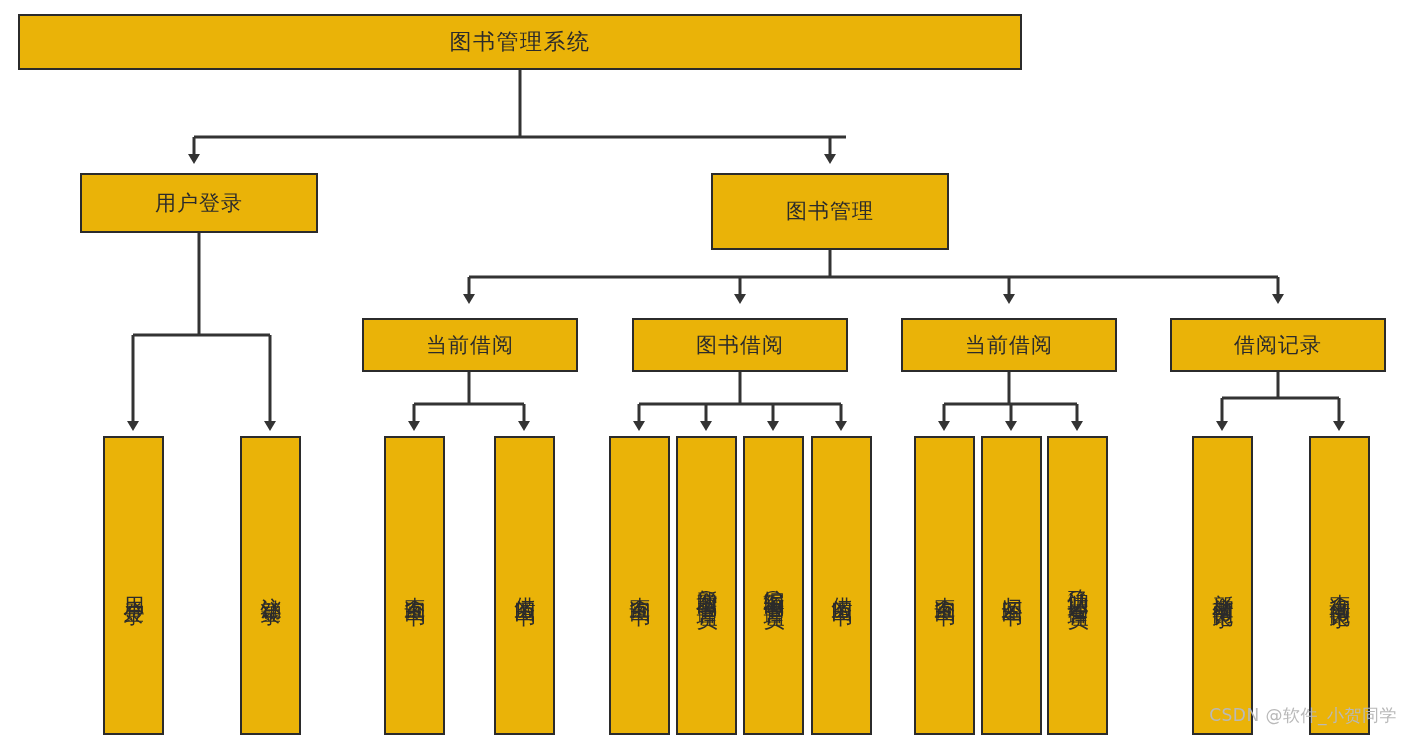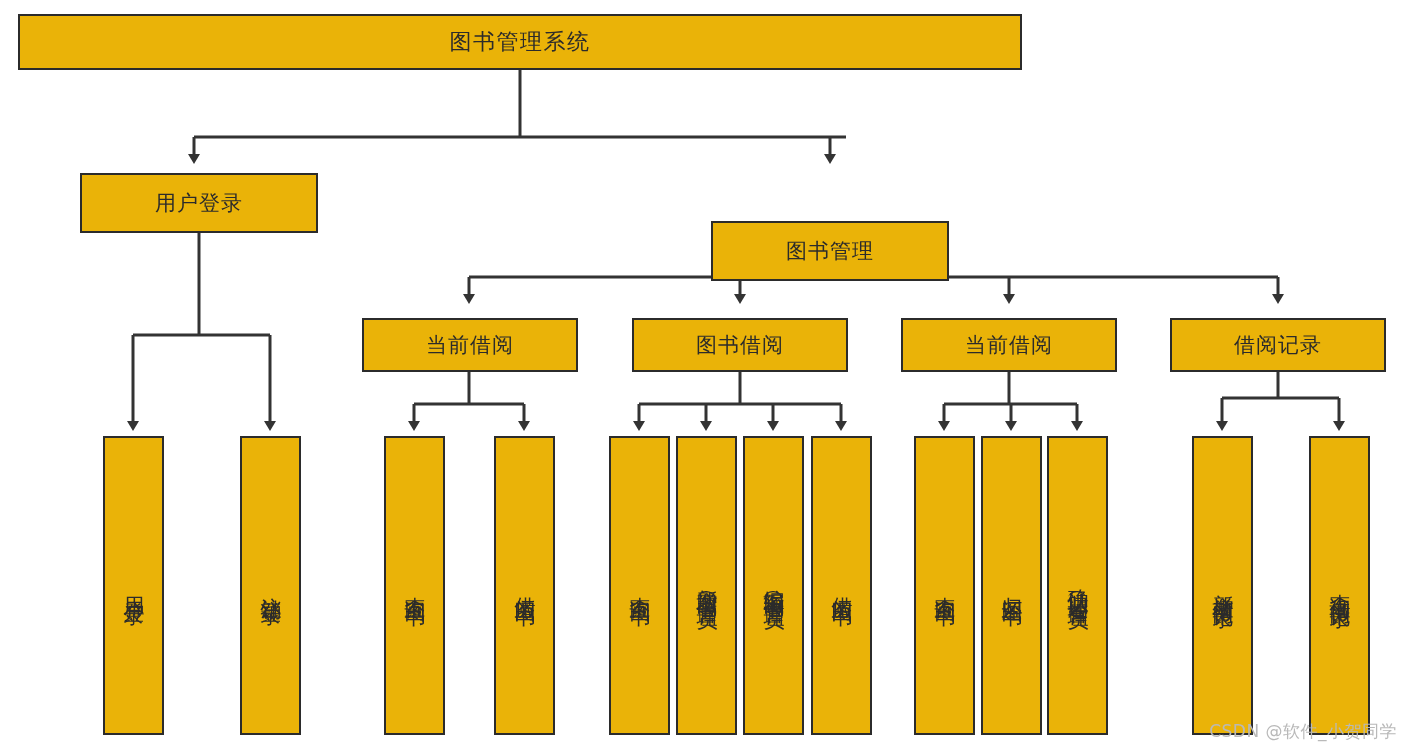--- a/index.html
+++ b/index.html
@@ -56,21 +56,21 @@
     text-orientation:upright;
     font-size:21px;
     letter-spacing:3px;
     line-height:1;
     white-space:nowrap;
     max-height:284px;
   }
   #watermark{
     position:absolute;
     right:8px;
-    bottom:4px;
+    bottom:20px;
     font-size:17px;
     color:#b9b9b9;
     letter-spacing:0.5px;
     white-space:nowrap;
     user-select:none;
   }
 </style>
 </head>
 <body>
 
@@ -126,21 +126,21 @@
     </g>
   </svg>
 
   <div class="node h root" style="left:18px;top:14px;width:1004px;height:56px;">
     <span class="lbl">图书管理系统</span>
   </div>
 
   <div class="node h" style="left:80px;top:173px;width:238px;height:60px;">
     <span class="lbl">用户登录</span>
   </div>
-  <div class="node h" style="left:711px;top:173px;width:238px;height:60px;margin-top:48px;">
+  <div class="node h" style="left:711px;top:173px;width:238px;height:77px;">
     <span class="lbl">图书管理</span>
   </div>
 
   <div class="node h" style="left:362px;top:318px;width:216px;height:54px;">
     <span class="lbl">当前借阅</span>
   </div>
   <div class="node h" style="left:632px;top:318px;width:216px;height:54px;">
     <span class="lbl">图书借阅</span>
   </div>
   <div class="node h" style="left:901px;top:318px;width:216px;height:54px;">

